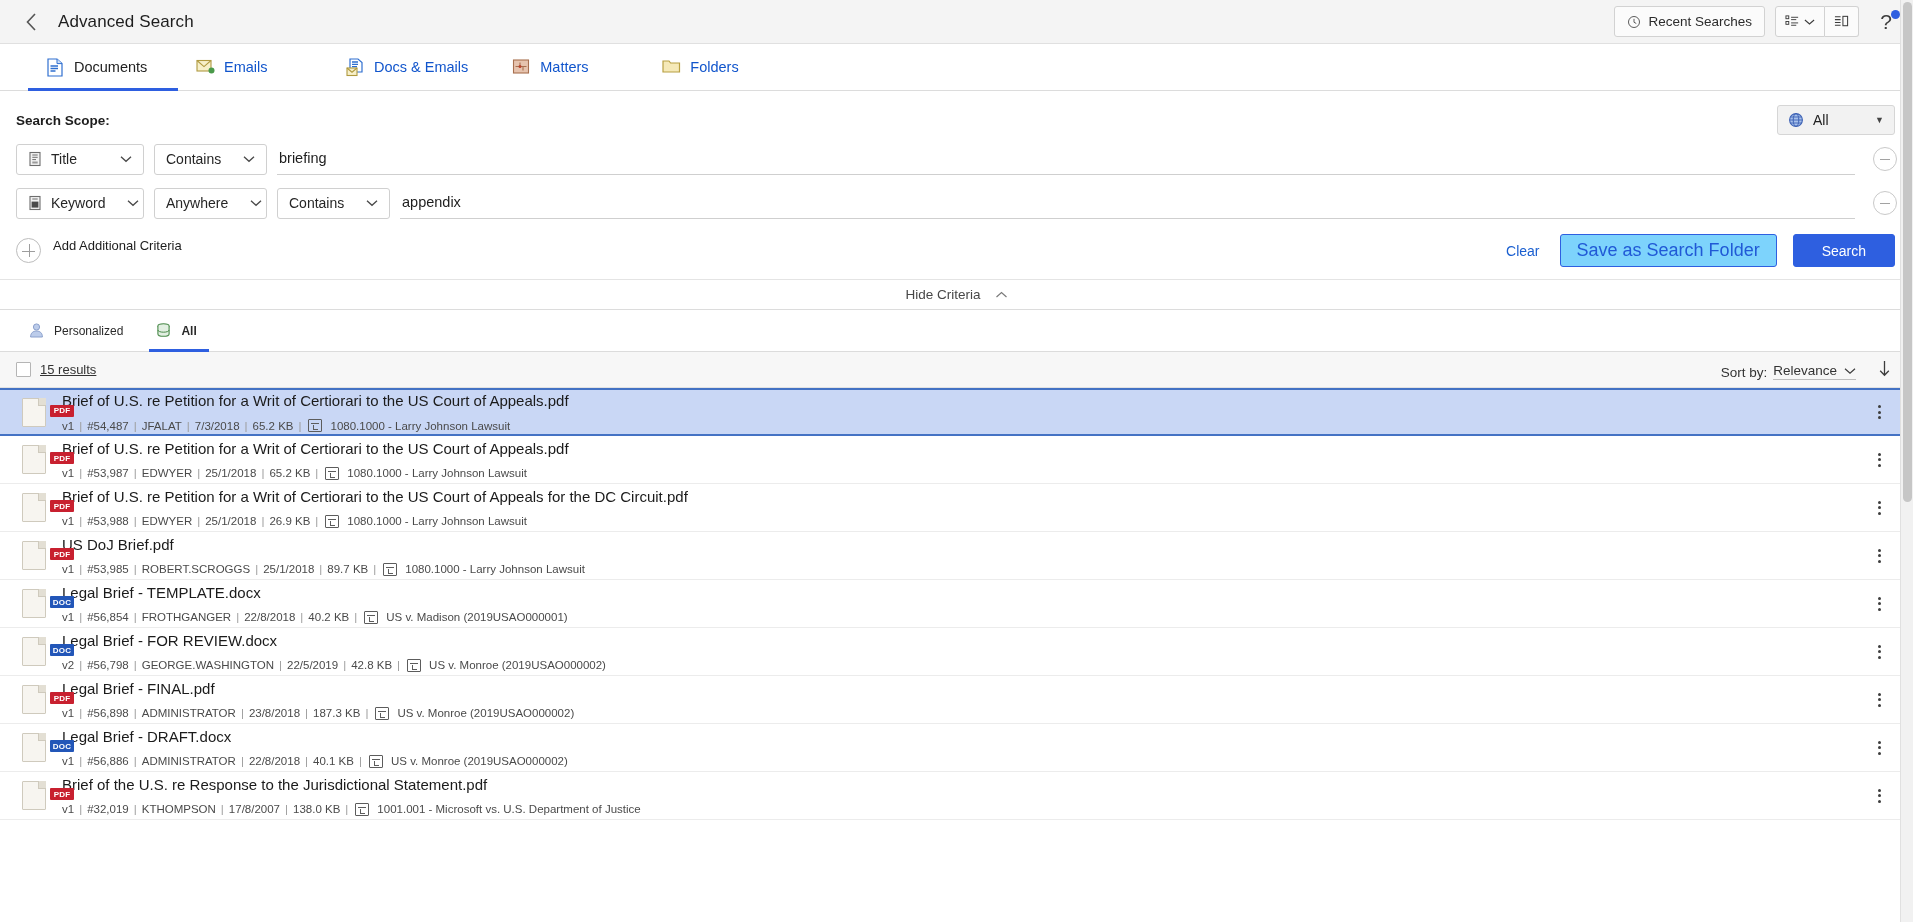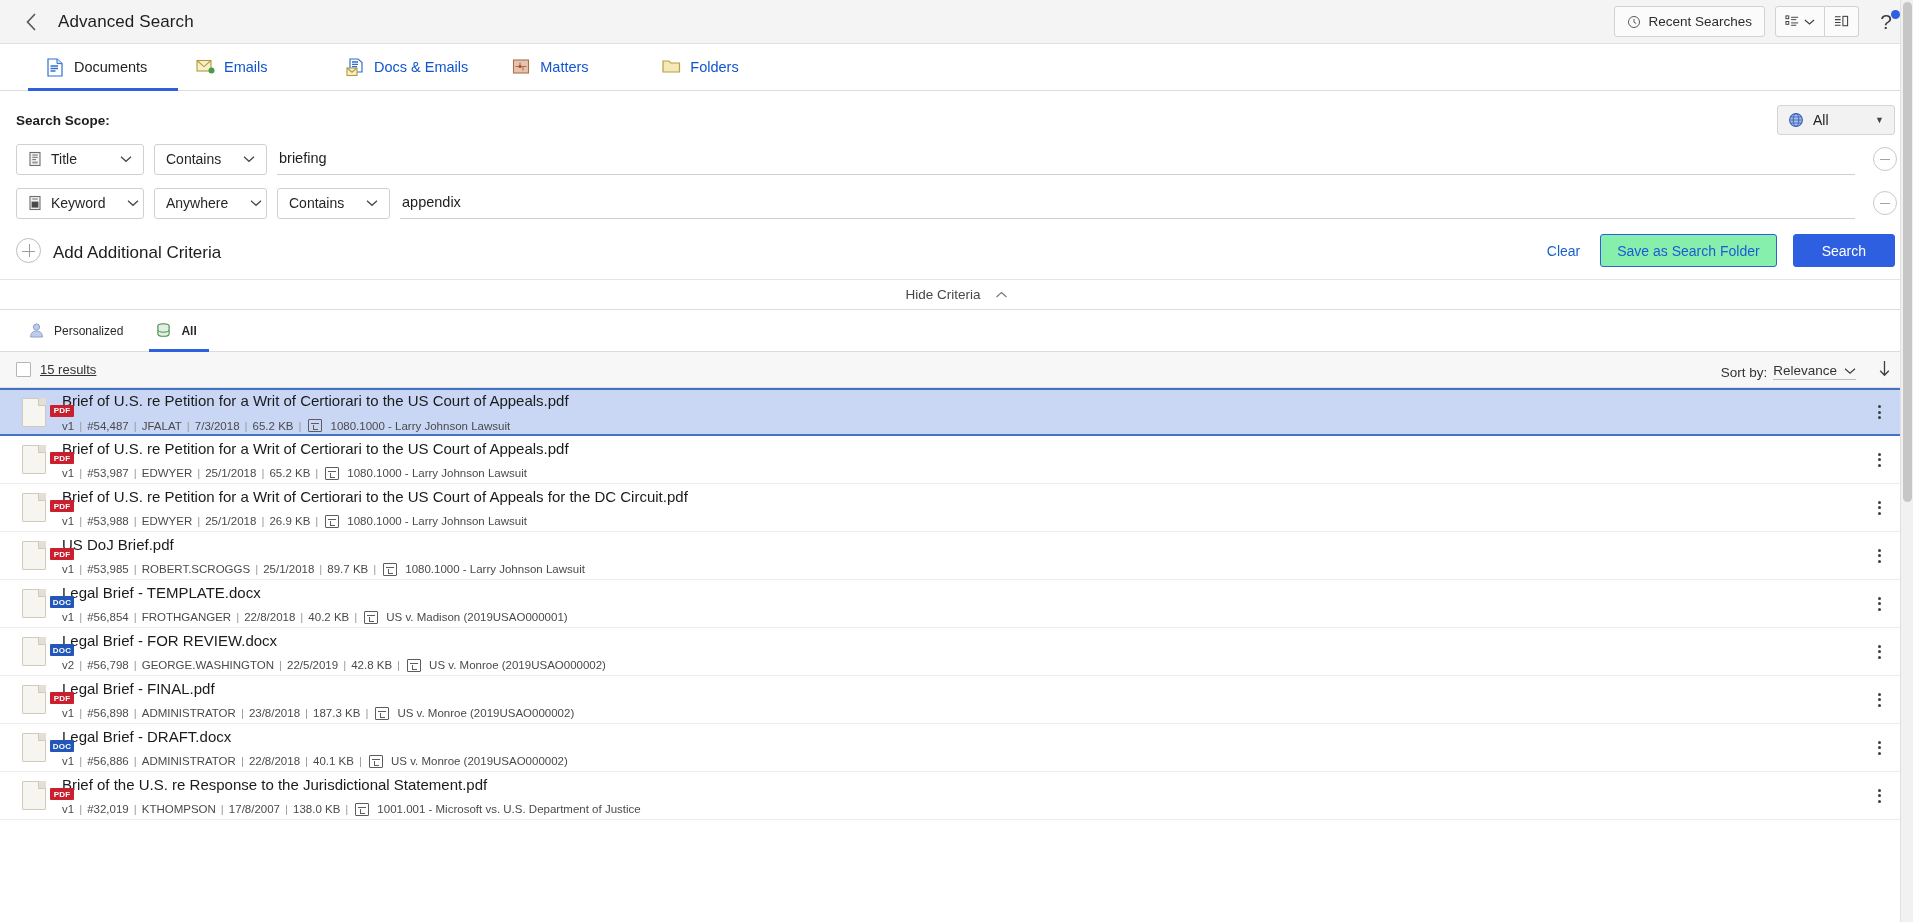--- a/index.html
+++ b/index.html
@@ -219,23 +219,23 @@
   }
   .minus-btn span { display:block; width: 10px; height: 1px; background: #a2a2a2; }
 
   .actions-row {
     display: flex;
     align-items: center;
     padding: 9px 18px 12px 16px;
   }
   .add-crit {
     display: flex;
-    align-items: flex-end;
+    align-items: flex-start;
     gap: 12px;
-    font-size: 17px;
+    font-size: 13px;
     color: #1d1d1d;
     cursor: pointer;
   }
   .plus-circle {
     width: 23px; height: 23px;
     border-radius: 50%;
     border: 1px solid #bdbdbd;
     position: relative;
     flex: none;
   }
@@ -250,23 +250,23 @@
   .link-btn {
     font-size: 14px;
     color: #1a5fd0;
     cursor: pointer;
     padding: 0 14px;
   }
   .btn-outline {
     height: 33px;
     border: 1px solid #2e5fe0;
     color: #2059d6;
-    background: #86efac;
+    background: #7dd3fc;
     border-radius: 3px;
-    font-size: 14px;
+    font-size: 18px;
     padding: 0 16px;
     display: flex; align-items: center;
     cursor: pointer;
     margin-left: 6px;
     box-sizing: border-box;
   }
   .btn-primary {
     height: 33px;
     background: #2e5fe0;
     color: #fff;

